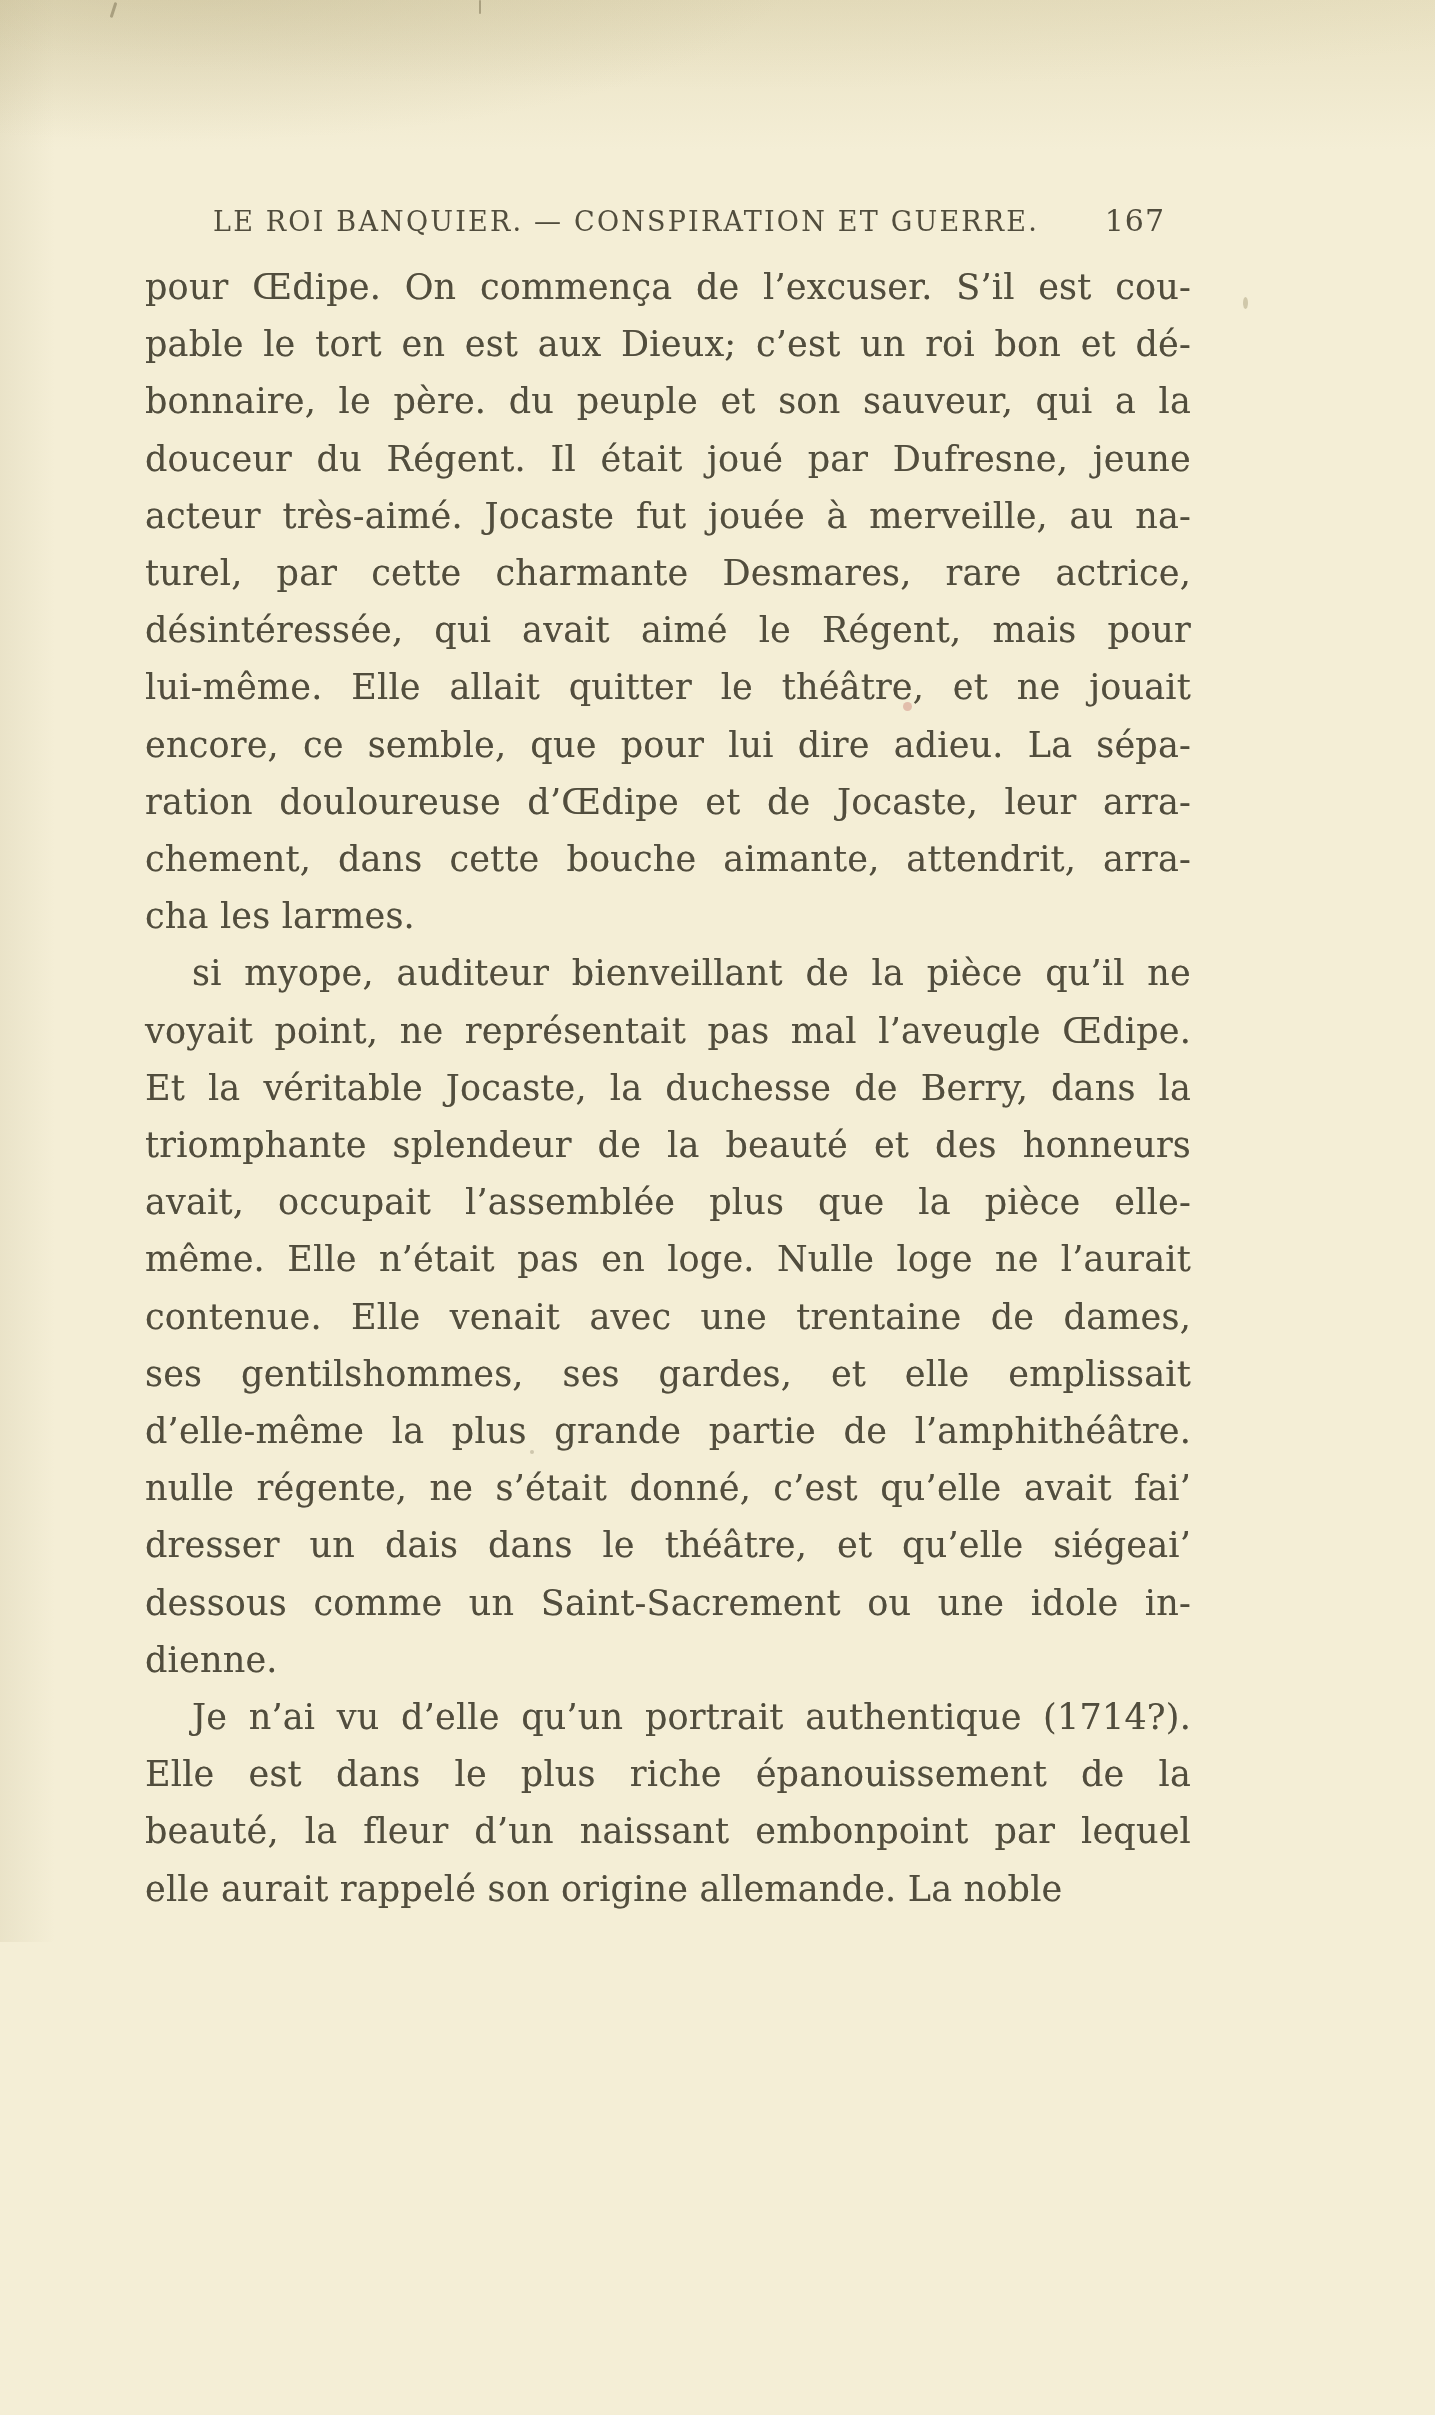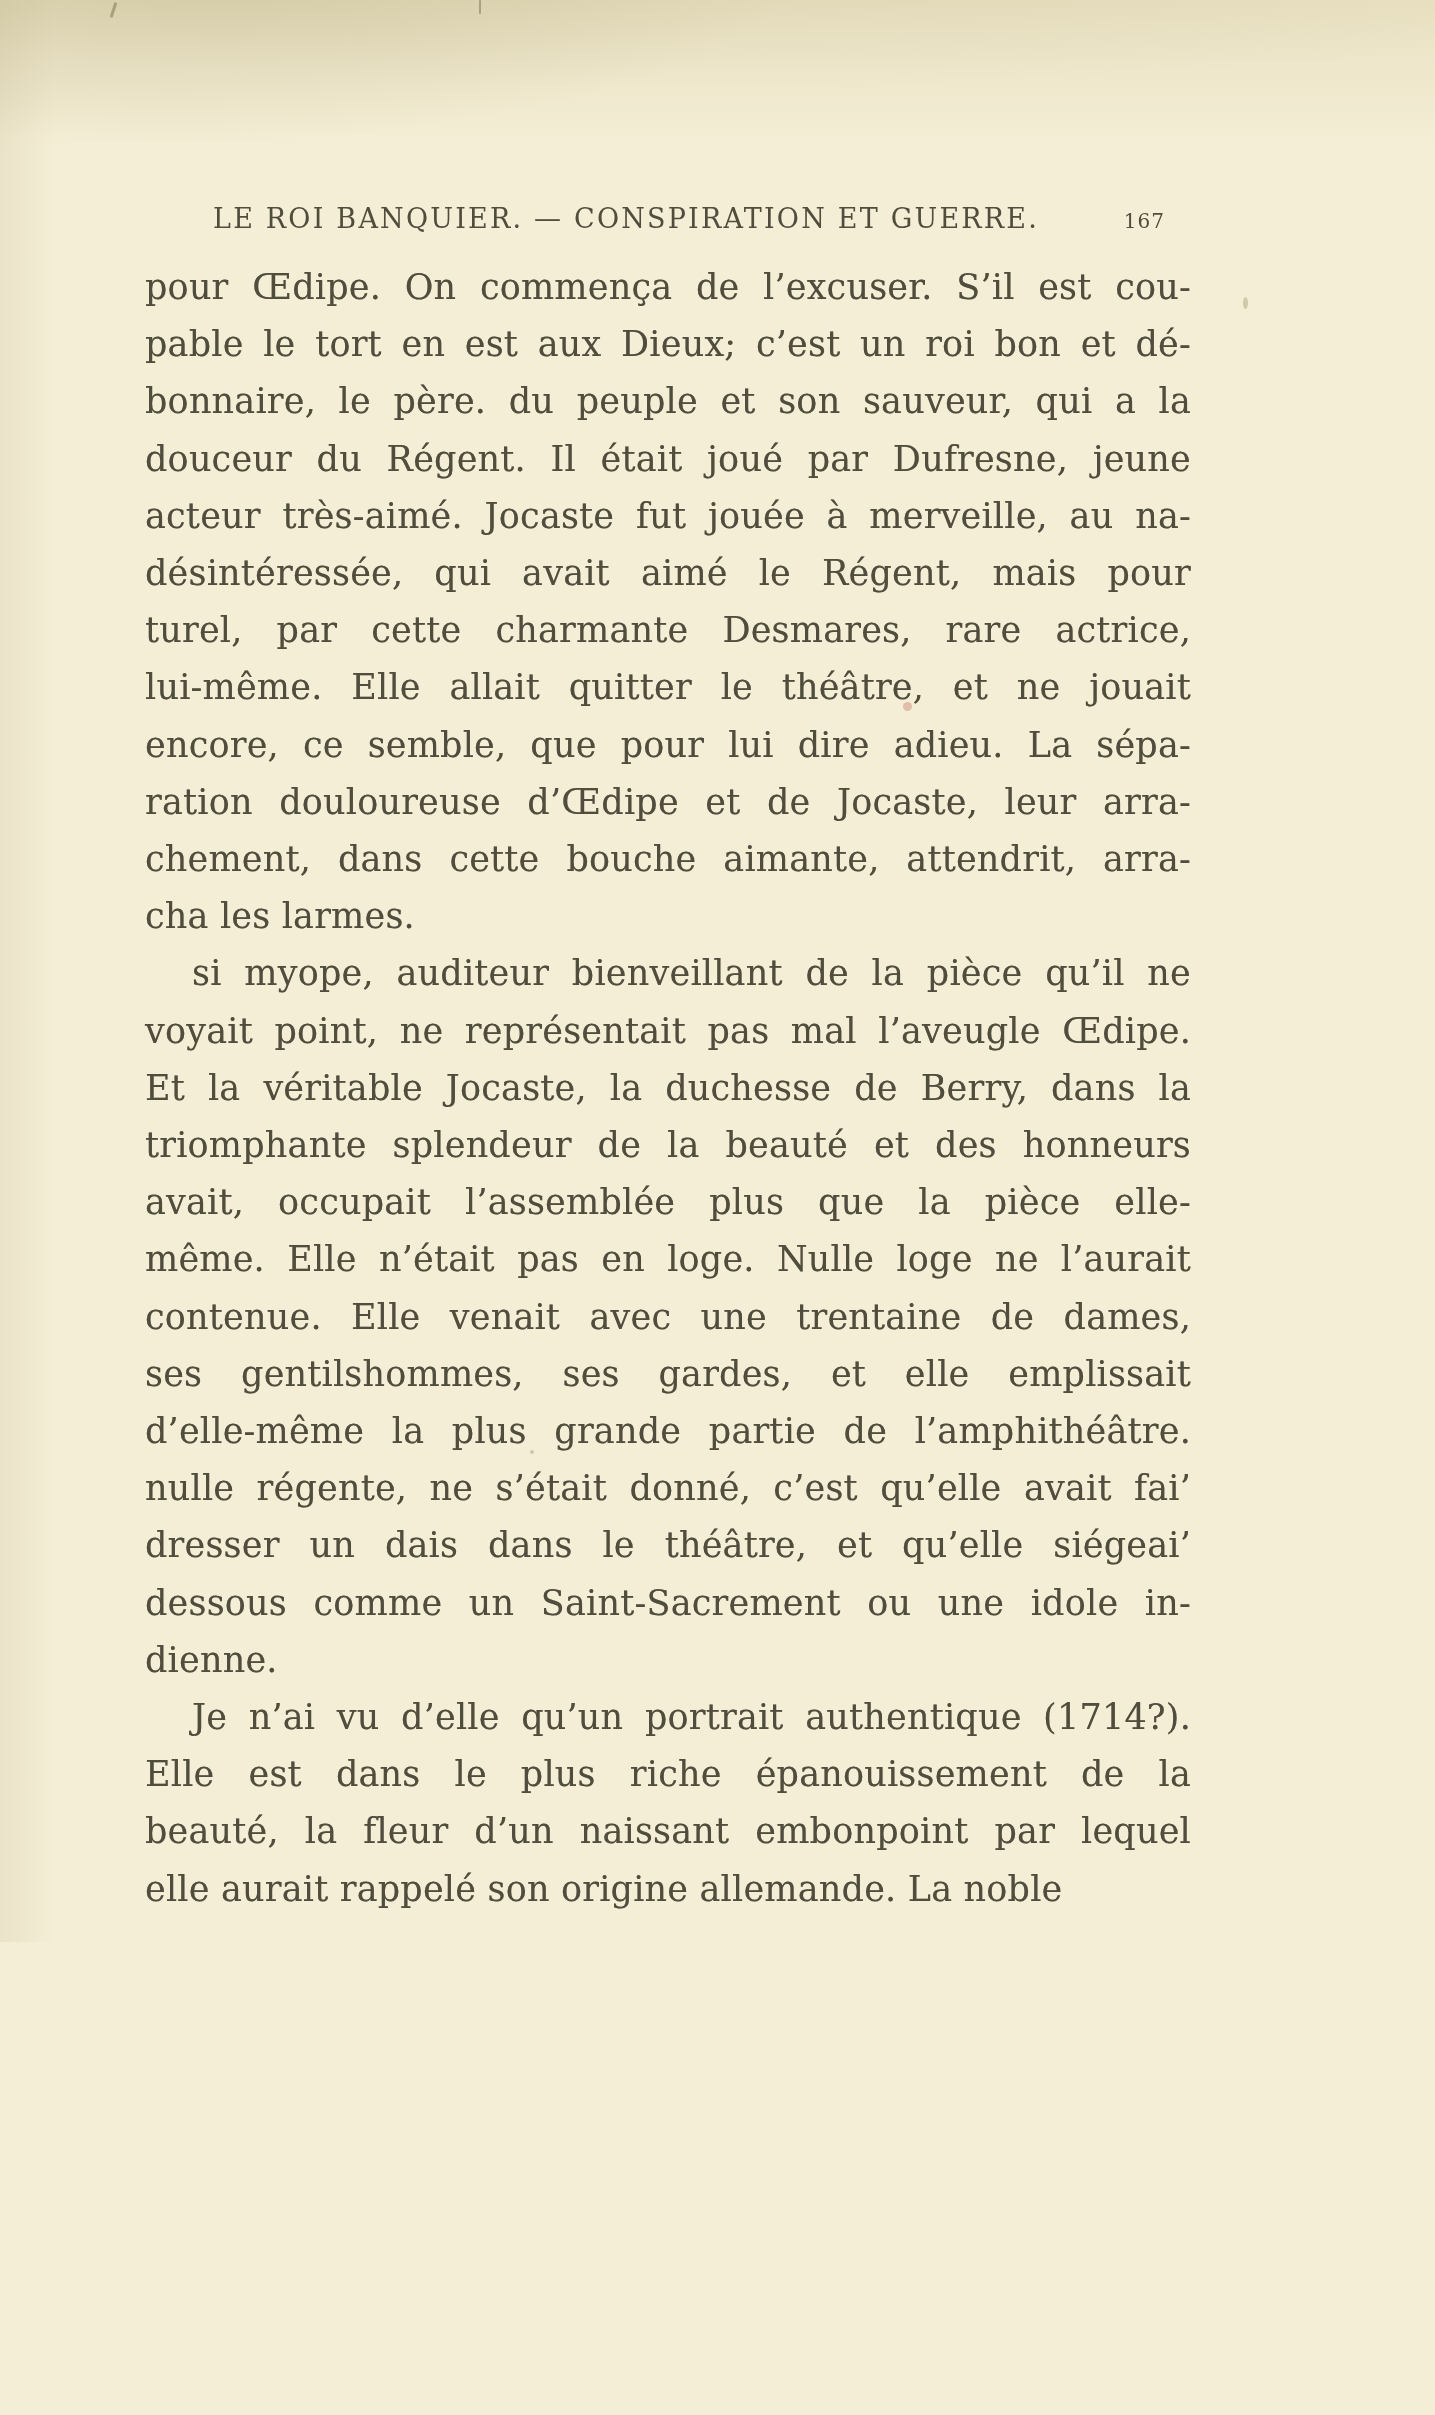--- a/index.html
+++ b/index.html
@@ -32,21 +32,21 @@
     justify-content:space-between;
     align-items:baseline;
     color:var(--ink);
   }
   .running-title{
     font-size:27px;
     letter-spacing:2.2px;
     white-space:nowrap;
   }
   .page-number{
-    font-size:20px;
+    font-size:30px;
     letter-spacing:1px;
   }
   .text{
     position:absolute;
     left:145px; top:259px;
     width:1046px;
     color:var(--ink);
     font-size:35px;
     line-height:57.2px;
     letter-spacing:0.2px;
@@ -90,22 +90,22 @@
     <span class="page-number">167</span>
   </div>
 
   <div class="text" id="text-container">
       <div class="para">
         <div class="line">pour Œdipe. On commença de l’excuser. S’il est cou-</div>
         <div class="line">pable le tort en est aux Dieux; c’est un roi bon et dé-</div>
         <div class="line">bonnaire, le père. du peuple et son sauveur, qui a la</div>
         <div class="line">douceur du Régent. Il était joué par Dufresne, jeune</div>
         <div class="line">acteur très-aimé. Jocaste fut jouée à merveille, au na-</div>
+        <div class="line">turel, par cette charmante Desmares, rare actrice,</div>
         <div class="line">désintéressée, qui avait aimé le Régent, mais pour</div>
-        <div class="line">turel, par cette charmante Desmares, rare actrice,</div>
         <div class="line">lui-même. Elle allait quitter le théâtre, et ne jouait</div>
         <div class="line">encore, ce semble, que pour lui dire adieu. La sépa-</div>
         <div class="line">ration douloureuse d’Œdipe et de Jocaste, leur arra-</div>
         <div class="line">chement, dans cette bouche aimante, attendrit, arra-</div>
         <div class="line last">cha les larmes.</div>
       </div>
       <div class="para indent">
         <div class="line">si myope, auditeur bienveillant de la pièce qu’il ne</div>
         <div class="line">voyait point, ne représentait pas mal l’aveugle Œdipe.</div>
         <div class="line">Et la véritable Jocaste, la duchesse de Berry, dans la</div>

